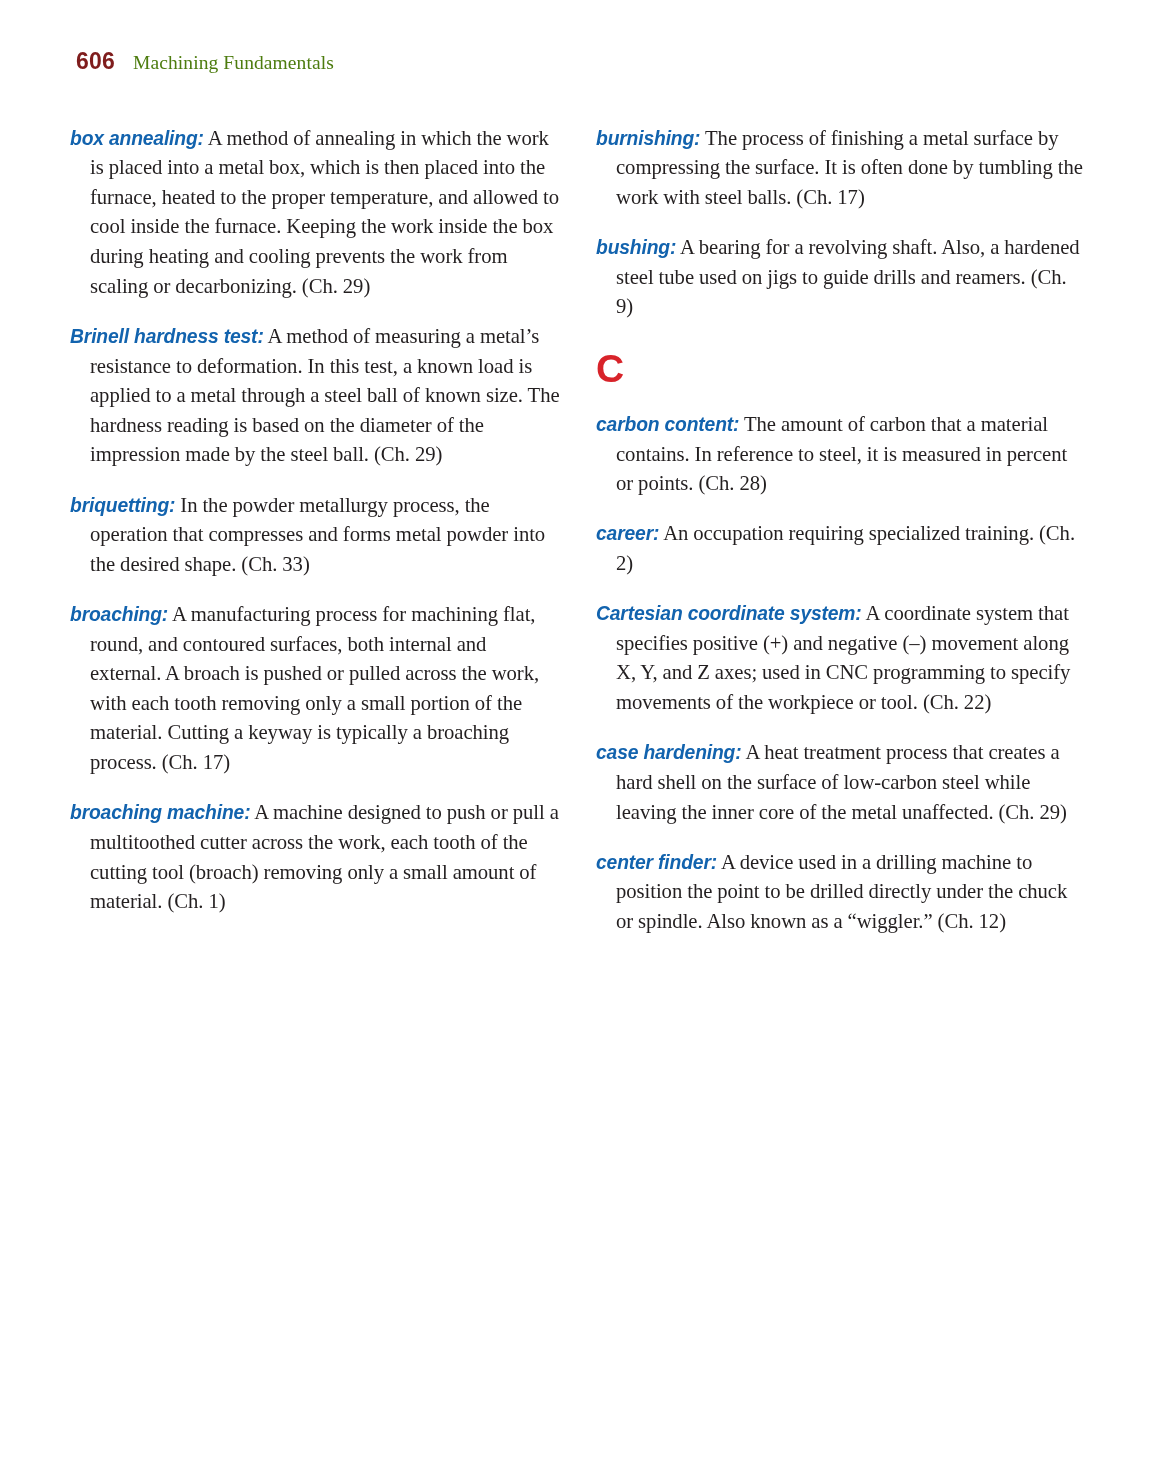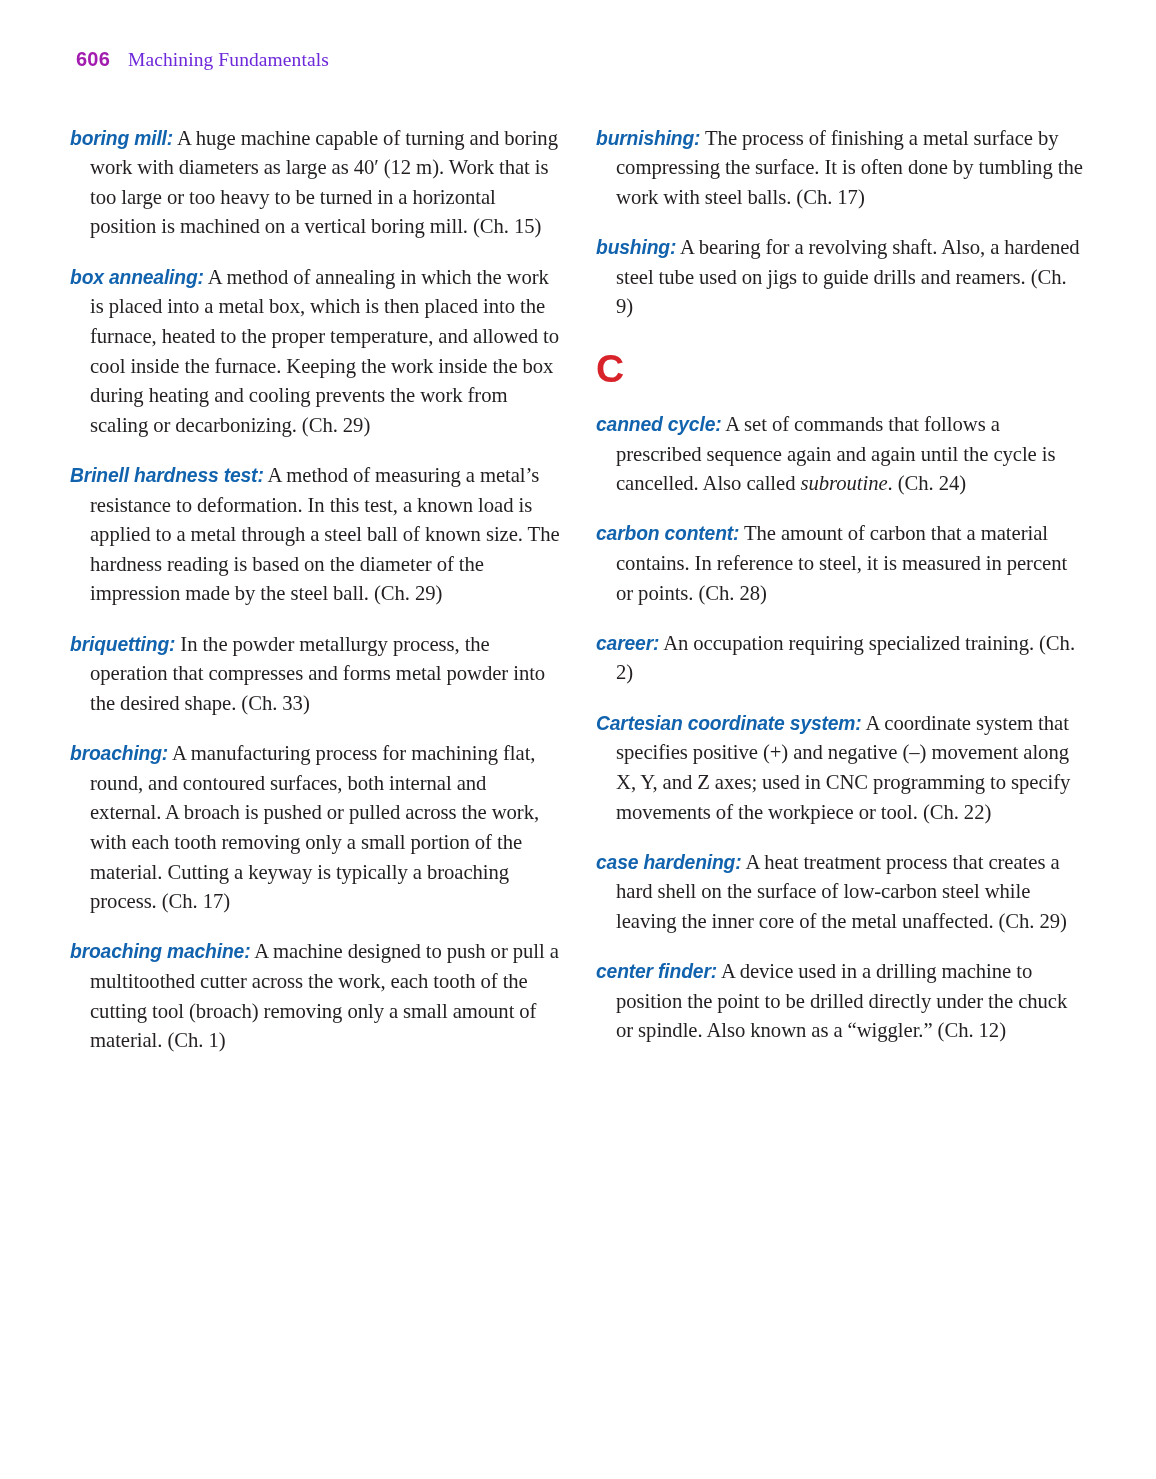--- a/index.html
+++ b/index.html
@@ -29,28 +29,28 @@
     position: absolute;
     left: 76px;
     top: 48px;
     display: flex;
     align-items: baseline;
     white-space: nowrap;
   }
   .folio {
     font-family: "Liberation Sans", "DejaVu Sans", sans-serif;
     font-weight: bold;
-    font-size: 20px;
-    color: #a21caf;
+    font-size: 23px;
+    color: #7f1d1d;
     letter-spacing: 0.2px;
   }
   .running-title {
     font-family: "Liberation Serif", "DejaVu Serif", serif;
     font-size: 19.5px;
-    color: #6d28d9;
+    color: #4d7c0f;
     margin-left: 18px;
     letter-spacing: 0.1px;
   }
 
   
   .columns {
     position: absolute;
     left: 70px;
     top: 103px;
     width: 1016px;
@@ -105,32 +105,30 @@
 
 <div class="page">
 
   <div class="running-head">
     <span class="folio">606</span>
     <span class="running-title">Machining Fundamentals</span>
   </div>
 
   <div class="columns">
     <div class="col">
-        <p class="entry"><span class="term">boring mill:</span> <span class="defn">A huge machine capable of turning and boring work with diameters as large as 40′ (12 m). Work that is too large or too heavy to be turned in a horizontal position is machined on a vertical boring mill. (Ch. 15)</span></p>
         <p class="entry"><span class="term">box annealing:</span> <span class="defn">A method of annealing in which the work is placed into a metal box, which is then placed into the furnace, heated to the proper temperature, and allowed to cool inside the furnace. Keeping the work inside the box during heating and cooling prevents the work from scaling or decarbonizing. (Ch. 29)</span></p>
         <p class="entry"><span class="term">Brinell hardness test:</span> <span class="defn">A method of measuring a metal’s resistance to deformation. In this test, a known load is applied to a metal through a steel ball of known size. The hardness reading is based on the diameter of the impression made by the steel ball. (Ch. 29)</span></p>
         <p class="entry"><span class="term">briquetting:</span> <span class="defn">In the powder metallurgy process, the operation that compresses and forms metal powder into the desired shape. (Ch. 33)</span></p>
         <p class="entry"><span class="term">broaching:</span> <span class="defn">A manufacturing process for machining flat, round, and contoured surfaces, both internal and external. A broach is pushed or pulled across the work, with each tooth removing only a small portion of the material. Cutting a keyway is typically a broaching process. (Ch. 17)</span></p>
         <p class="entry"><span class="term">broaching machine:</span> <span class="defn">A machine designed to push or pull a multitoothed cutter across the work, each tooth of the cutting tool (broach) removing only a small amount of material. (Ch. 1)</span></p>
       </div>
     <div class="col">
         <p class="entry"><span class="term">burnishing:</span> <span class="defn">The process of finishing a metal surface by compressing the surface. It is often done by tumbling the work with steel balls. (Ch. 17)</span></p>
         <p class="entry"><span class="term">bushing:</span> <span class="defn">A bearing for a revolving shaft. Also, a hardened steel tube used on jigs to guide drills and reamers. (Ch. 9)</span></p>
         <div class="section-letter">C</div>
-        <p class="entry"><span class="term">canned cycle:</span> <span class="defn"><span>A set of commands that follows a prescribed sequence again and again until the cycle is cancelled. Also called </span><em class="ital">subroutine</em><span>. (Ch. 24)</span></span></p>
         <p class="entry"><span class="term">carbon content:</span> <span class="defn">The amount of carbon that a material contains. In reference to steel, it is measured in percent or points. (Ch. 28)</span></p>
         <p class="entry"><span class="term">career:</span> <span class="defn">An occupation requiring specialized training. (Ch. 2)</span></p>
         <p class="entry"><span class="term">Cartesian coordinate system:</span> <span class="defn">A coordinate system that specifies positive (+) and negative (–) movement along X, Y, and Z axes; used in CNC programming to specify movements of the workpiece or tool. (Ch. 22)</span></p>
         <p class="entry"><span class="term">case hardening:</span> <span class="defn">A heat treatment process that creates a hard shell on the surface of low-carbon steel while leaving the inner core of the metal unaffected. (Ch. 29)</span></p>
         <p class="entry"><span class="term">center finder:</span> <span class="defn">A device used in a drilling machine to position the point to be drilled directly under the chuck or spindle. Also known as a “wiggler.” (Ch. 12)</span></p>
       </div>
   </div>
 
 </div>
 

